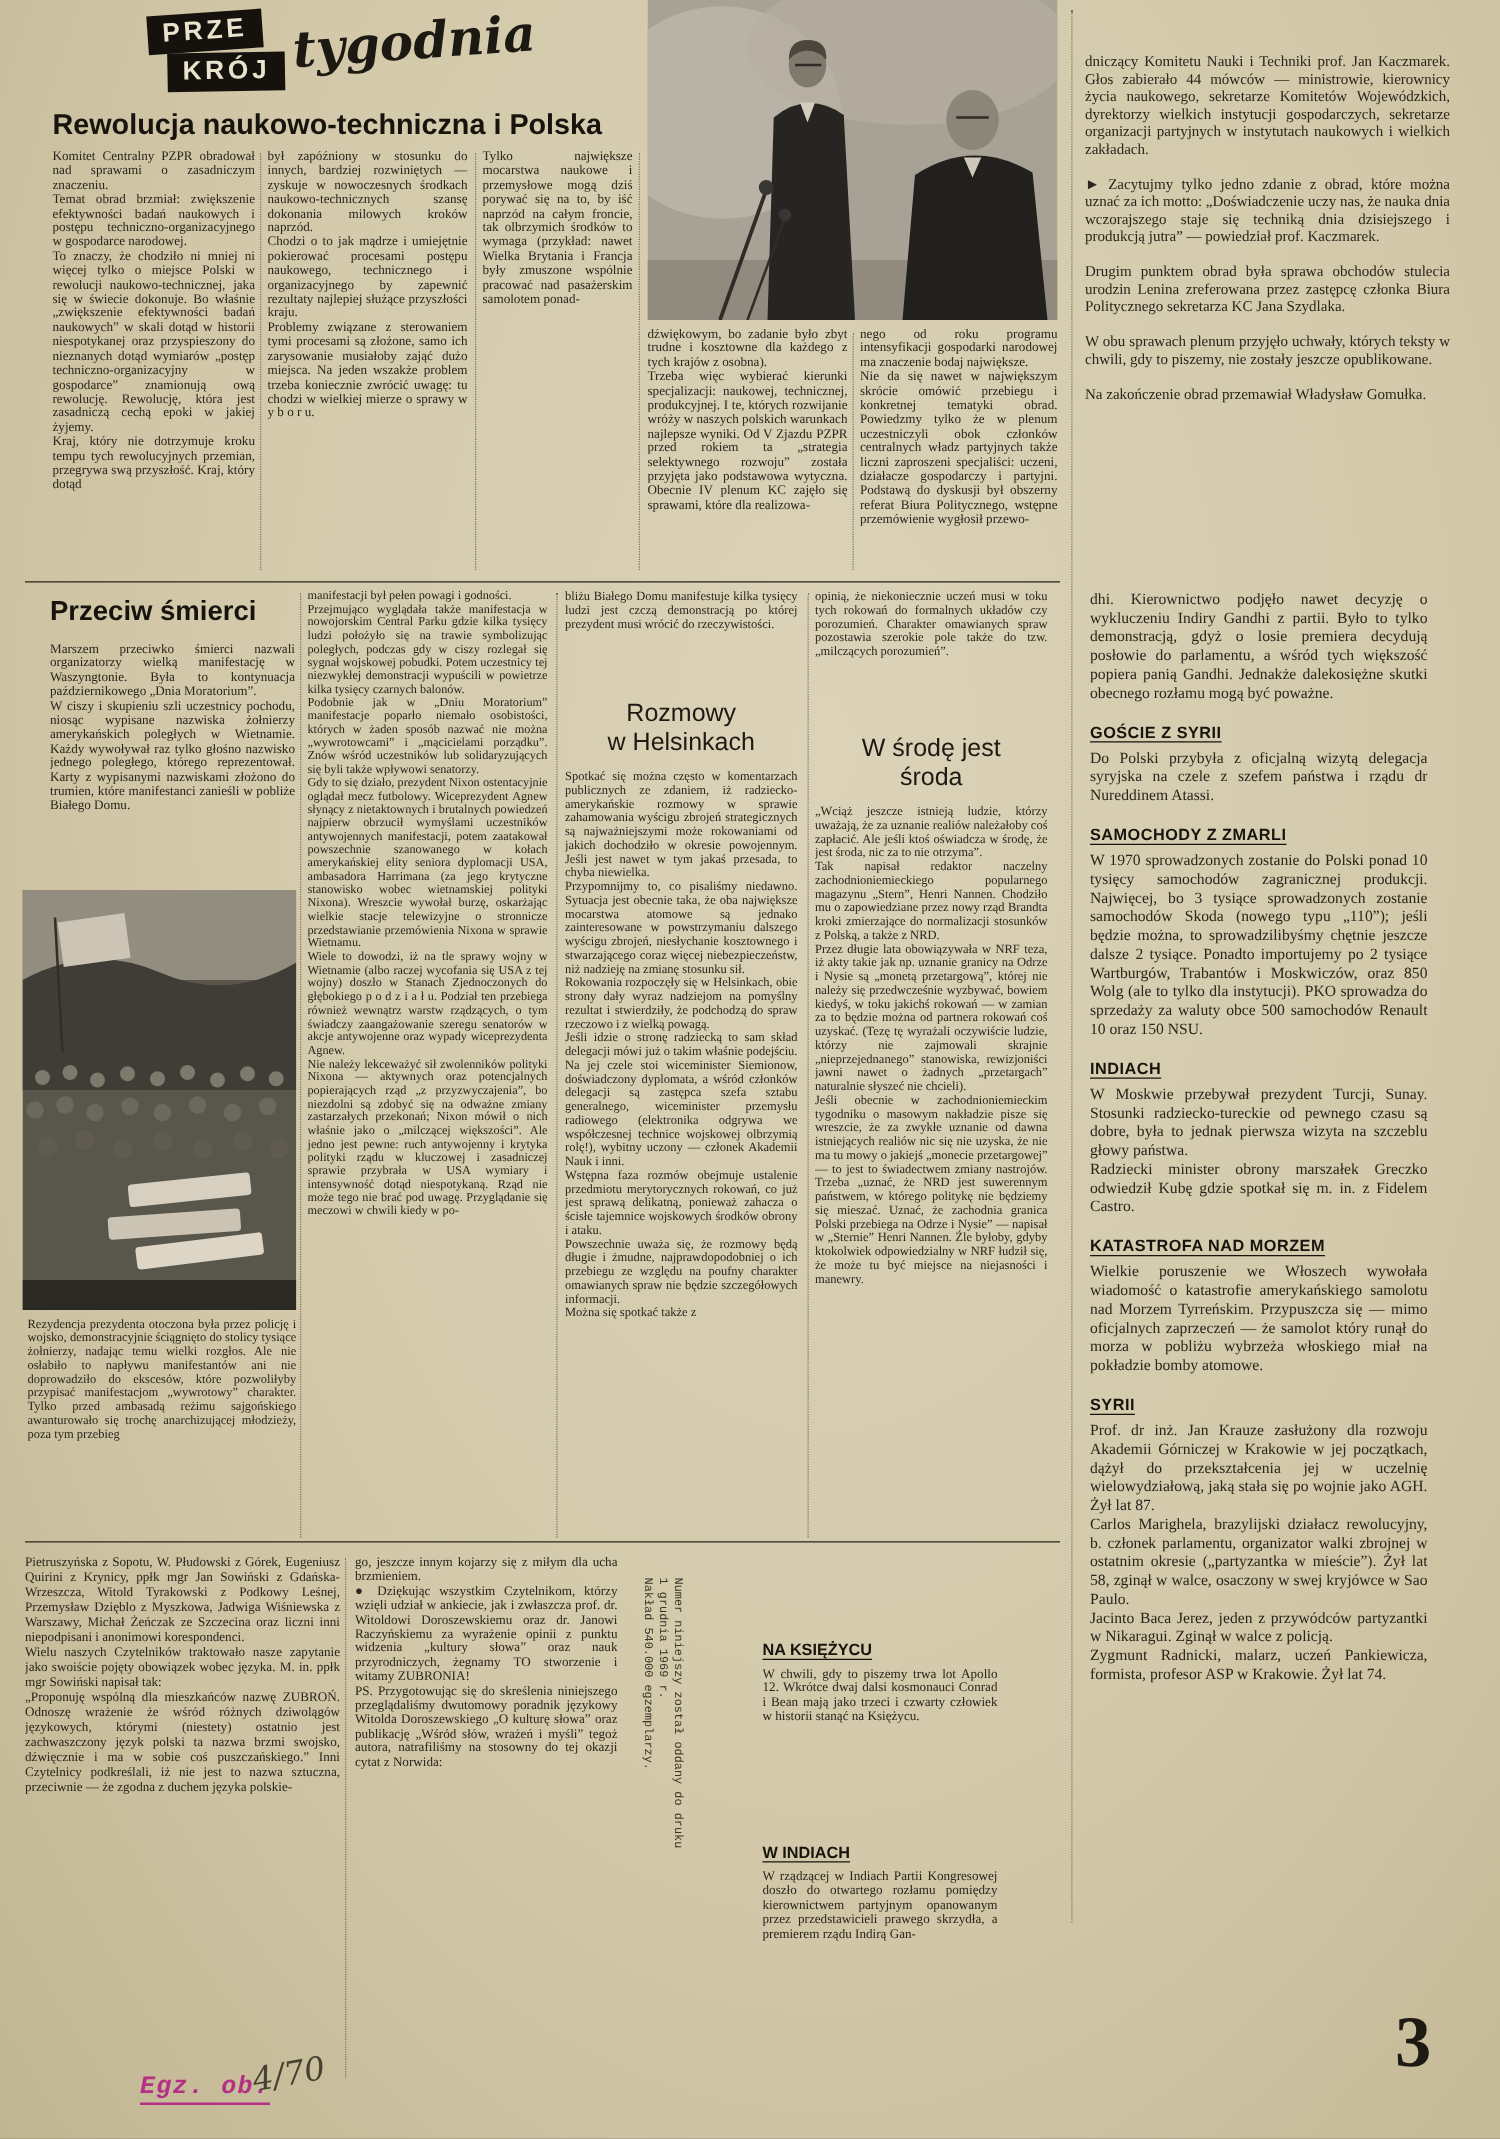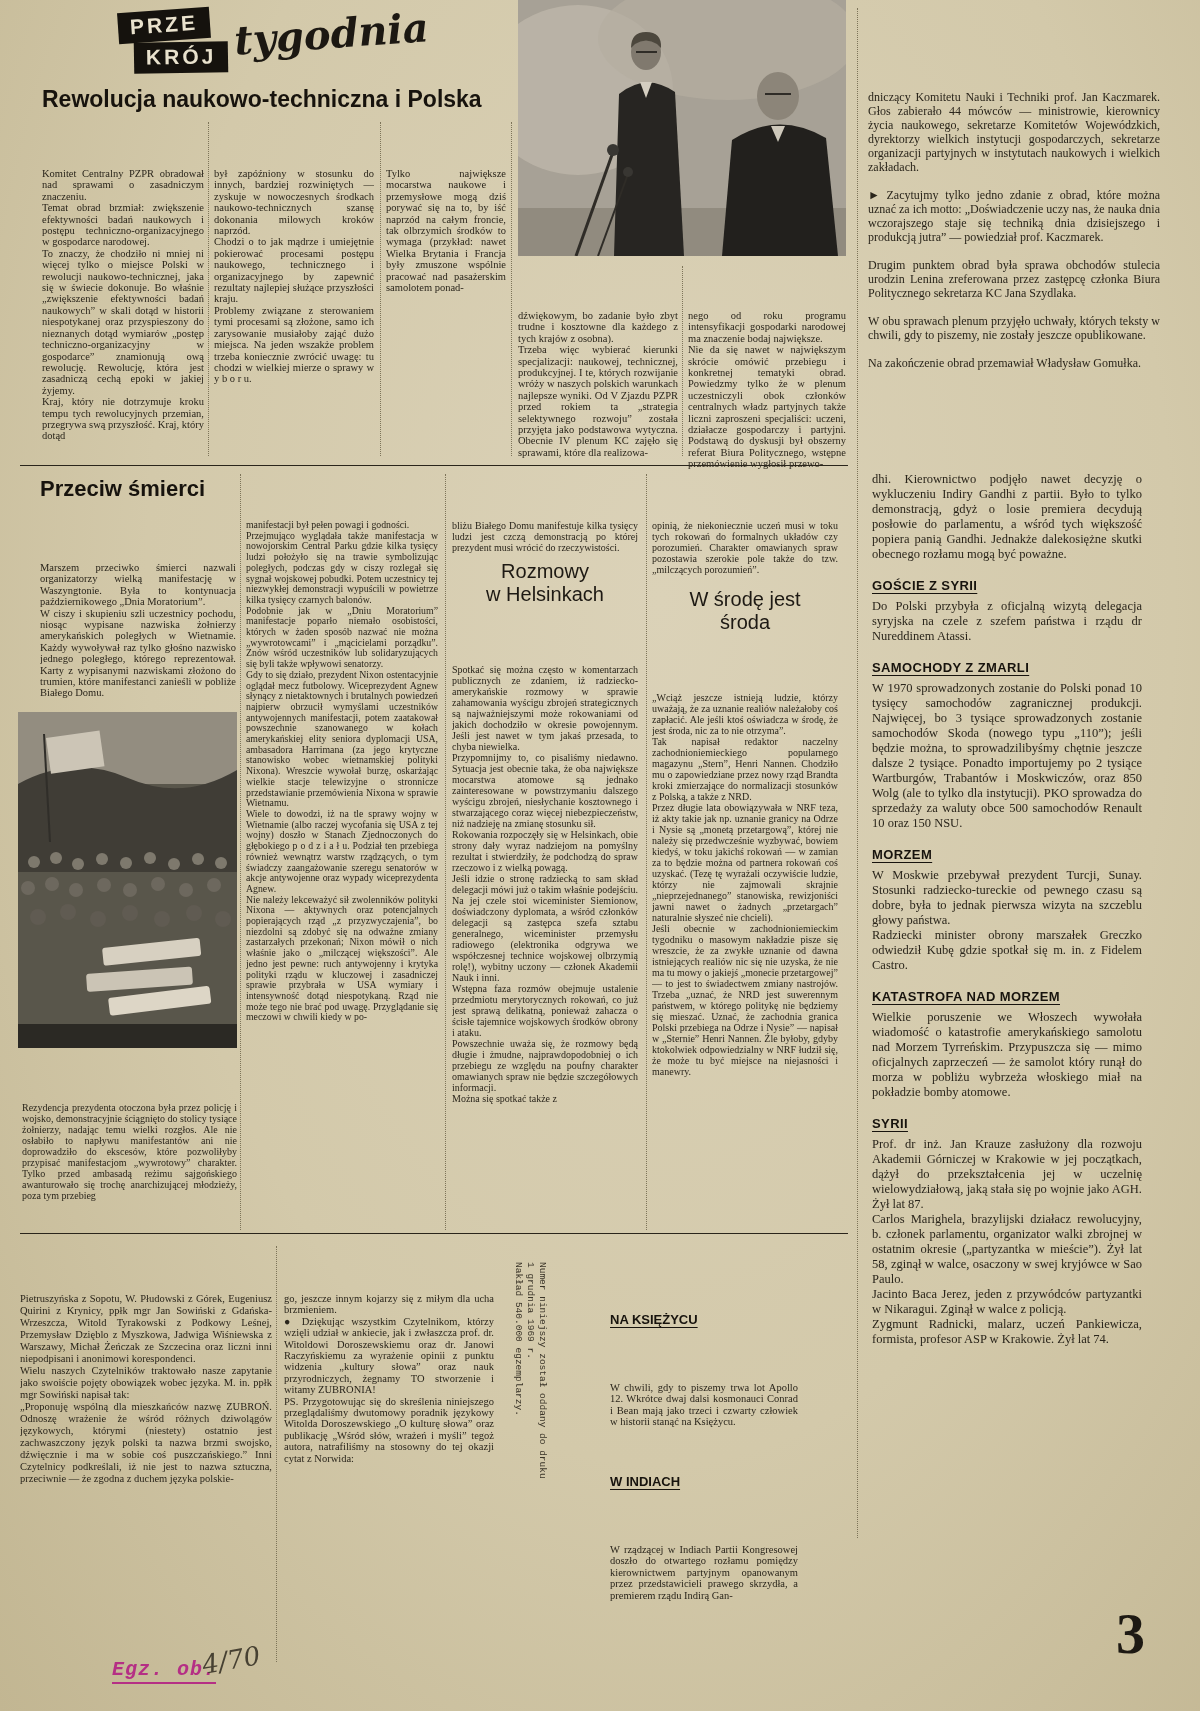--- a/index.html
+++ b/index.html
@@ -2,21 +2,21 @@
 <html><head>
 <meta charset="utf-8">
 <title>Przekrój – strona 3</title>
 <style>
   html,body{margin:0;padding:0;}
   body{background:#8f8674;}
   #page{position:relative;width:1200px;height:1711px;margin:0 auto;overflow:hidden;
     background:radial-gradient(ellipse at 55% 35%, #dbd2b8 0%, #d3c9aa 55%, #c2b692 100%);
     font-family:"Liberation Serif", serif; color:#2a251b;}
   .col{position:absolute;text-align:justify;white-space:pre-line;overflow:hidden;
-    font-size:10.5px;line-height:11.4px;margin-top:48px;}
+    font-size:10.5px;line-height:11.4px;}
   .fs10{font-size:10px;line-height:11px;}
   .fs98{font-size:9.8px;line-height:10.7px;}
   .headline{position:absolute;font-family:"Liberation Sans",sans-serif;font-weight:700;color:#17130d;}
   .subhead{position:absolute;font-family:"Liberation Sans",sans-serif;font-weight:400;color:#1d1913;
     text-align:center;white-space:pre-line;}
   .vrule{position:absolute;width:0;border-left:1px dotted #7d7459;}
   .hrule{position:absolute;height:0;border-top:1.5px solid #2a251b;}
   
   .logo-box{position:absolute;background:#15120d;color:#e9e2cd;font-family:"Liberation Sans",sans-serif;
     font-weight:700;letter-spacing:3px;padding:3px 12px 4px;font-size:21px;}
@@ -203,21 +203,21 @@
 
   <div id="digest">
     <p class="dcont">dhi. Kierownictwo podjęło nawet decyzję o wykluczeniu Indiry Gandhi z partii. Było to tylko demonstracją, gdyż o losie premiera decydują posłowie do parlamentu, a wśród tych większość popiera panią Gandhi. Jednakże dalekosiężne skutki obecnego rozłamu mogą być poważne.</p>
 
     <div class="dhead">GOŚCIE Z SYRII</div>
     <p class="dbody">Do Polski przybyła z oficjalną wizytą delegacja syryjska na czele z szefem państwa i rządu dr Nureddinem Atassi.</p>
 
     <div class="dhead">SAMOCHODY Z ZMARLI</div>
     <p class="dbody">W 1970 sprowadzonych zostanie do Polski ponad 10 tysięcy samochodów zagranicznej produkcji. Najwięcej, bo 3 tysiące sprowadzonych zostanie samochodów Skoda (nowego typu „110”); jeśli będzie można, to sprowadzilibyśmy chętnie jeszcze dalsze 2 tysiące. Ponadto importujemy po 2 tysiące Wartburgów, Trabantów i Moskwiczów, oraz 850 Wolg (ale to tylko dla instytucji). PKO sprowadza do sprzedaży za waluty obce 500 samochodów Renault 10 oraz 150 NSU.</p>
 
-    <div class="dhead">MORZEM</div>
+    <div class="dhead">INDIACH</div>
     <p class="dbody">W Moskwie przebywał prezydent Turcji, Sunay. Stosunki radziecko-tureckie od pewnego czasu są dobre, była to jednak pierwsza wizyta na szczeblu głowy państwa.
 Radziecki minister obrony marszałek Greczko odwiedził Kubę gdzie spotkał się m. in. z Fidelem Castro.</p>
 
     <div class="dhead">KATASTROFA NAD MORZEM</div>
     <p class="dbody">Wielkie poruszenie we Włoszech wywołała wiadomość o katastrofie amerykańskiego samolotu nad Morzem Tyrreńskim. Przypuszcza się — mimo oficjalnych zaprzeczeń — że samolot który runął do morza w pobliżu wybrzeża włoskiego miał na pokładzie bomby atomowe.</p>
 
     <div class="dhead">SYRII</div>
     <p class="dbody">Prof. dr inż. Jan Krauze zasłużony dla rozwoju Akademii Górniczej w Krakowie w jej początkach, dążył do przekształcenia jej w uczelnię wielowydziałową, jaką stała się po wojnie jako AGH. Żył lat 87.
 Carlos Marighela, brazylijski działacz rewolucyjny, b. członek parlamentu, organizator walki zbrojnej w ostatnim okresie („partyzantka w mieście”). Żył lat 58, zginął w walce, osaczony w swej kryjówce w Sao Paulo.
 Jacinto Baca Jerez, jeden z przywódców partyzantki w Nikaragui. Zginął w walce z policją.

